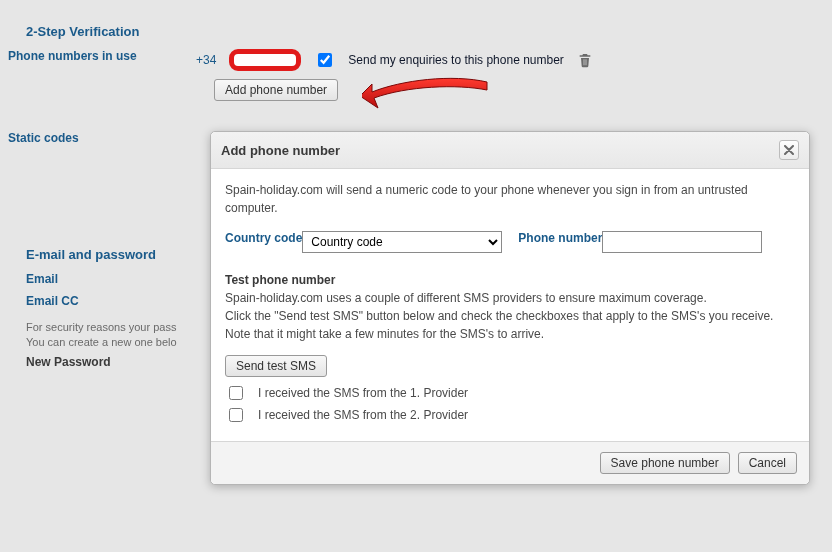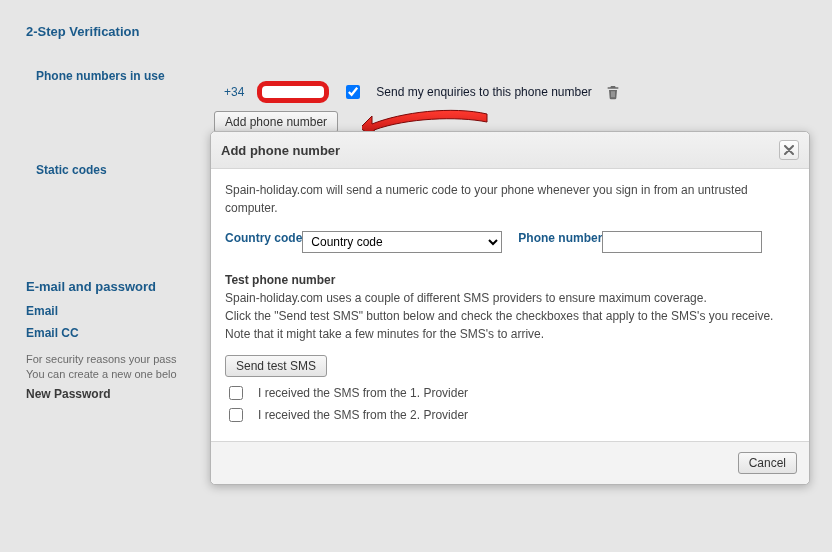--- a/index.html
+++ b/index.html
@@ -11,42 +11,41 @@
     color: #4a4a4a;
     width: 832px;
     height: 552px;
     overflow: hidden;
   }
   .page {
     padding: 8px 0 0 0;
   }
   .row {
     display: flex;
-    padding: 4px 0 4px 36px;
-    align-items: center;
+    padding: 4px 0 4px 8px;
+    align-items: flex-start;
   }
   .label-col {
     width: 188px;
     color: #1a5a8a;
     font-weight: bold;
     padding-top: 0;
   }
   .section-title {
     color: #1a5a8a;
     font-weight: bold;
     font-size: 13px;
     padding: 98px 0 6px 26px;
   }
   .section-title.first { padding-top: 16px; }
   .phone-line {
     display: flex;
     align-items: center;
     gap: 13px;
     position: relative;
-    margin-top: 32px;
   }
   .dial {
     color: #1a5a8a;
   }
   .redbox {
     display: inline-block;
     width: 72px;
     height: 22px;
     background: #fff;
     border: 5px solid #e11b1b;
@@ -246,15 +245,16 @@
     <div class="chkrow">
       <input type="checkbox" class="chk" style="">
       <span>I received the SMS from the 1. Provider</span>
     </div>
     <div class="chkrow">
       <input type="checkbox" class="chk" style="">
       <span>I received the SMS from the 2. Provider</span>
     </div>
   </div>
   <div class="dialog-foot">
+    <button class="btn">Save phone number</button>
     <button class="btn">Cancel</button>
   </div>
 </div>
 
 </body></html>

